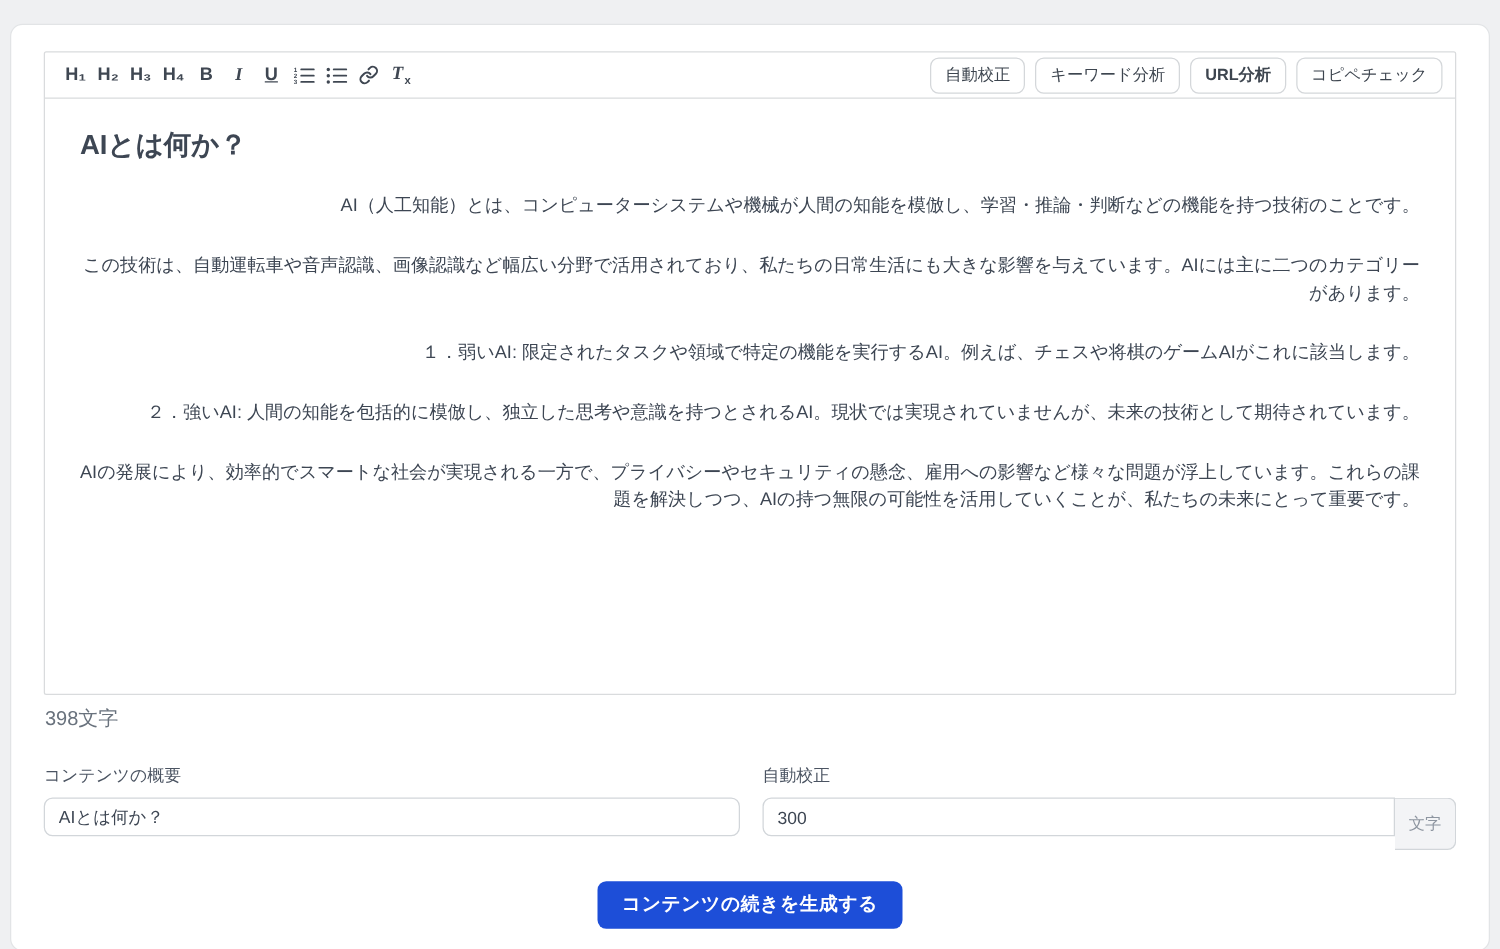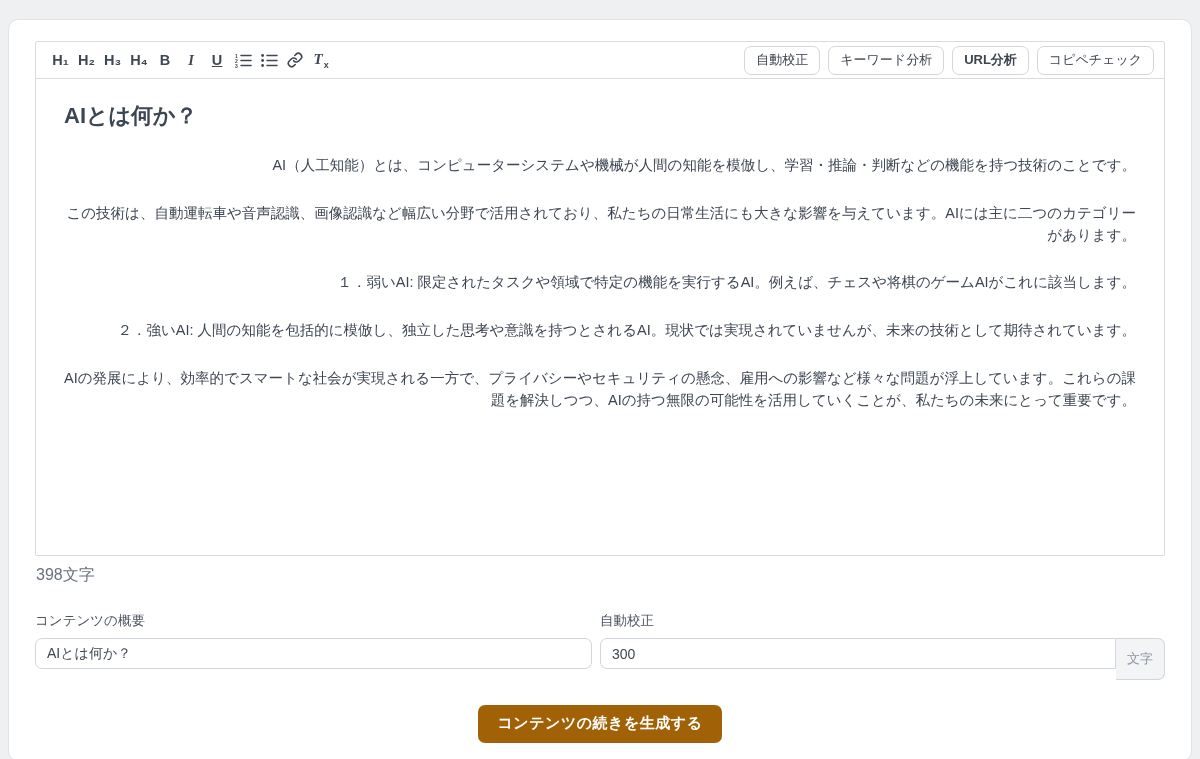--- a/index.html
+++ b/index.html
@@ -67,21 +67,21 @@
   }
   .content p {
     margin:0 0 26px;
     font-size:14.5px; line-height:1.5; color:#3d4653;text-align:right;
   }
   .char-count {
     margin:9px 0 0 1px;
     font-size:16px; color:#69727d;
   }
   
-  .form-row { display:flex; gap:8px; margin-top:26px; }
+  .form-row { display:flex; gap:18px; margin-top:26px; }
   .field label {
     display:block;
     font-size:13.5px; color:#4b5462;
     margin-bottom:8px;
   }
   .field-summary { width:557px; }
   .field-mood { width:355px; }
   .field-length { flex:1; }
   .text-input {
     width:100%; height:31px;
@@ -117,21 +117,21 @@
     width:49px; height:42px;
     border:1px solid #d2d6da; border-left:none;
     border-radius:0 7px 7px 0;
     background:#f3f4f6;
     display:flex; align-items:center; justify-content:center;
     font-size:13px; color:#8d95a0;
   }
   
   .btn-row { text-align:center; margin-top:25px; }
   .generate-btn {
-    background:#a16207; color:#fff;
+    background:#1d4ed8; color:#fff;
     border:none; border-radius:7px;
     padding:9px 19px 10px;
     font-size:15px; font-weight:700;
     font-family:inherit;
     cursor:pointer;
     letter-spacing:0.5px;
   }
 </style>
 </head>
 <body>

